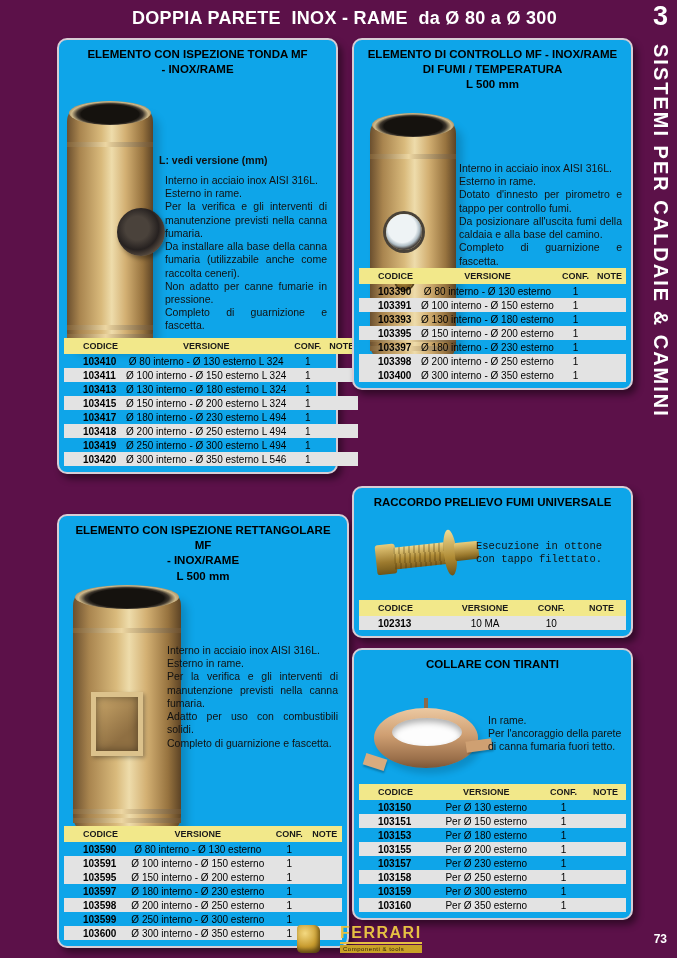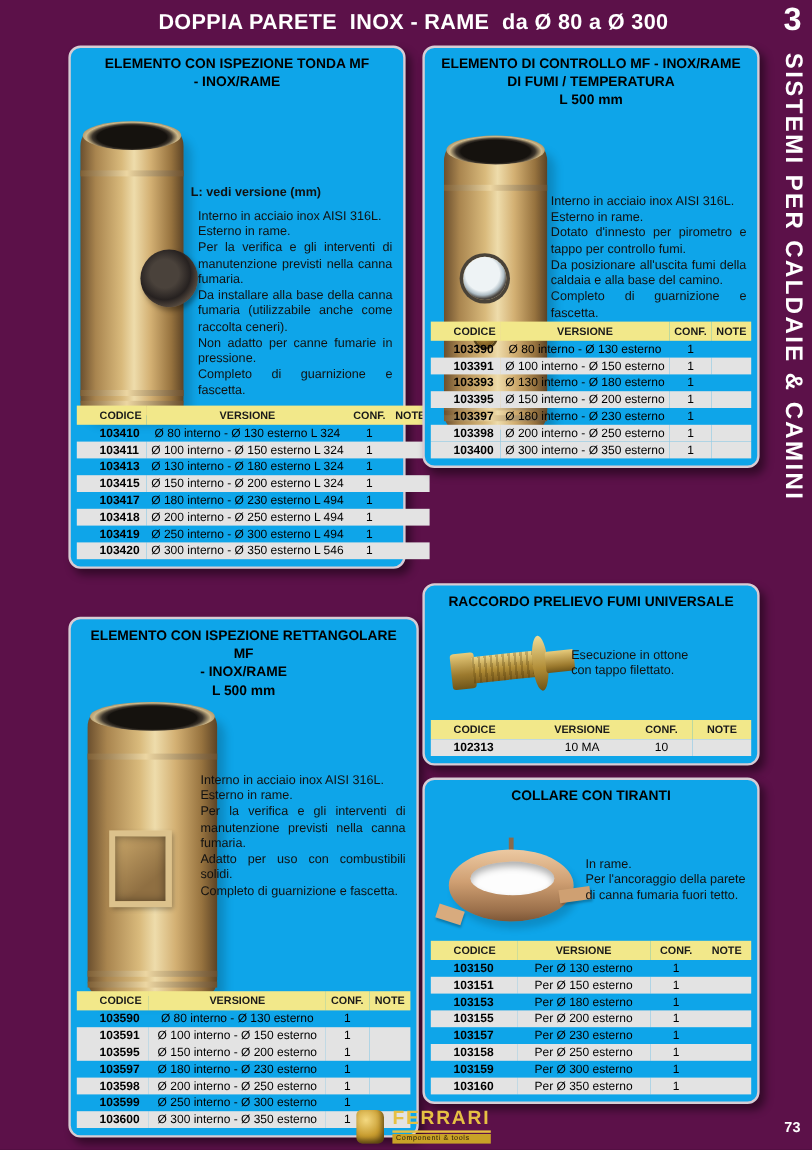--- a/index.html
+++ b/index.html
@@ -81,21 +81,21 @@
     background:linear-gradient(180deg,#ecc9a2,#cf9f72 45%,#9a6f4a 85%,#7c5636);
     box-shadow:4px 6px 6px rgba(0,0,0,.15); }
   .collar-hole { position:absolute; left:24px; top:20px; width:70px; height:28px; border-radius:50%;
     background:#fdfdfd; box-shadow:inset 0 4px 6px rgba(0,0,0,.3); }
   .collar-tab-left { position:absolute; left:-4px; top:58px; width:22px; height:12px;
     background:#d8ab7e; transform:rotate(18deg); box-shadow:1px 2px 2px rgba(0,0,0,.25); }
   .collar-tab-right { position:absolute; right:-8px; top:42px; width:26px; height:11px;
     background:#cfa072; transform:rotate(-8deg); box-shadow:1px 2px 2px rgba(0,0,0,.25); }
 
   
-  .footer-logo { position:absolute; left:297px; bottom:5px; display:flex; align-items:flex-start; gap:7px;justify-content:flex-end; }
+  .footer-logo { position:absolute; left:297px; bottom:5px; display:flex; align-items:flex-start; gap:20px;justify-content:flex-end; }
   .logo-icon { width:23px; height:28px; border-radius:4px 6px 5px 5px;
     background:radial-gradient(circle at 35% 30%,#f4d981,#c79b2e 55%,#7a5a14);
     box-shadow:inset -2px -3px 4px rgba(0,0,0,.4); }
   .logo-text-col { display:flex; flex-direction:column; }
   .brand { color:#e6c043; font-weight:bold; font-size:16px; letter-spacing:1.5px;
     border-bottom:2px solid #e6c043; line-height:1.05; }
   .tagline { background:#c9a227; color:#2a1d04; font-size:6px; padding:1px 3px;
     letter-spacing:.5px; margin-top:1px; white-space:nowrap; }
   .page-num { position:absolute; right:10px; bottom:12px; color:#fff; font-weight:bold; font-size:12px;margin-left:36px; }
 </style>
@@ -339,21 +339,21 @@
   </div>
 
   <div class="panel p4">
     <div class="panel-title">RACCORDO PRELIEVO FUMI UNIVERSALE</div>
     <div class="prod fit" style="left:22px; top:40px;">
       <div class="fit-cap"></div>
         <div class="fit-body"></div>
         <div class="fit-flange"></div>
         <div class="fit-tip"></div>
     </div>
-    <div class="desc plain" style="left:122px; top:52px; right:9px;">Esecuzione in ottone
+    <div class="desc plain" style="left:122px; top:52px; right:9px;font-family:Liberation Mono, monospace;">Esecuzione in ottone
 con tappo filettato.</div>
     <table class="prod-table single-gray">
         <thead>
           <tr>
             <th class="col-codice">CODICE</th>
             <th class="col-versione">VERSIONE</th>
             <th class="col-conf">CONF.</th>
             <th class="col-note">NOTE</th>
           </tr>
         </thead>

